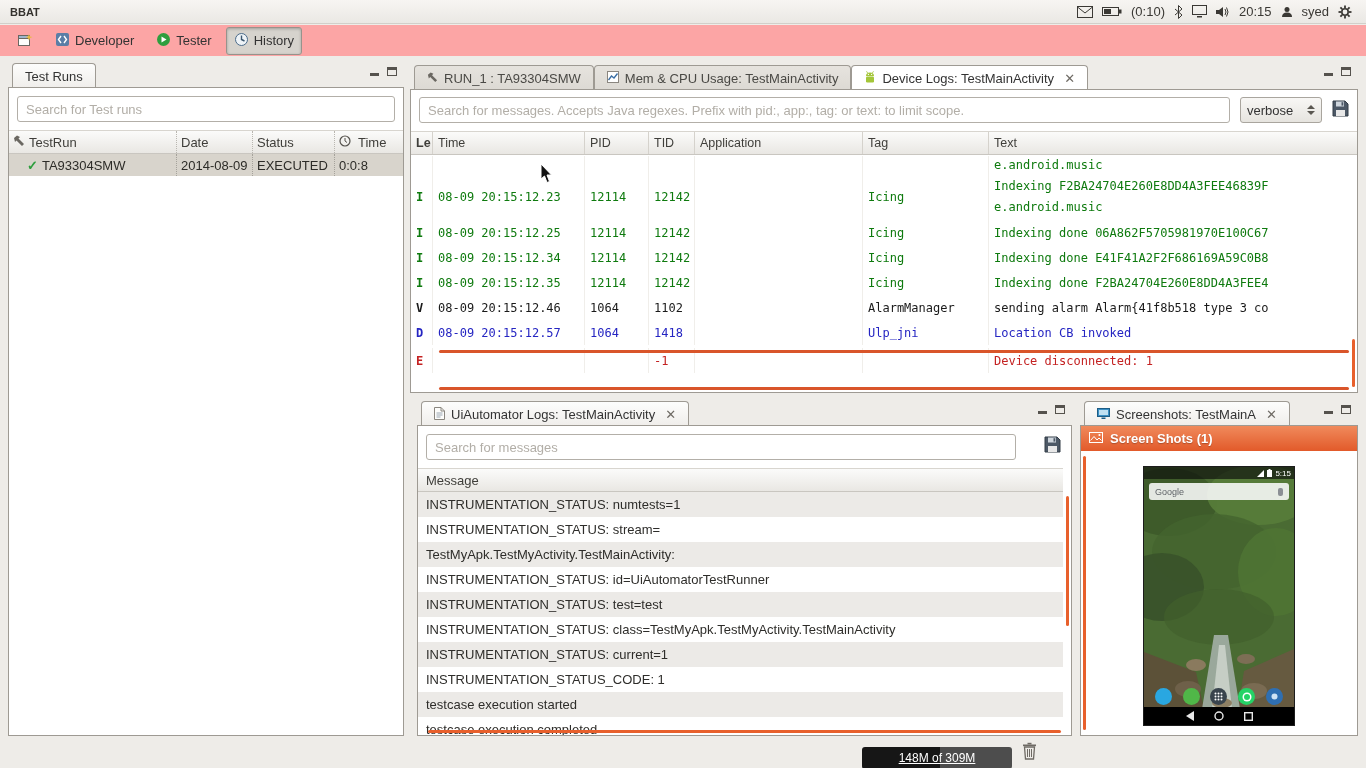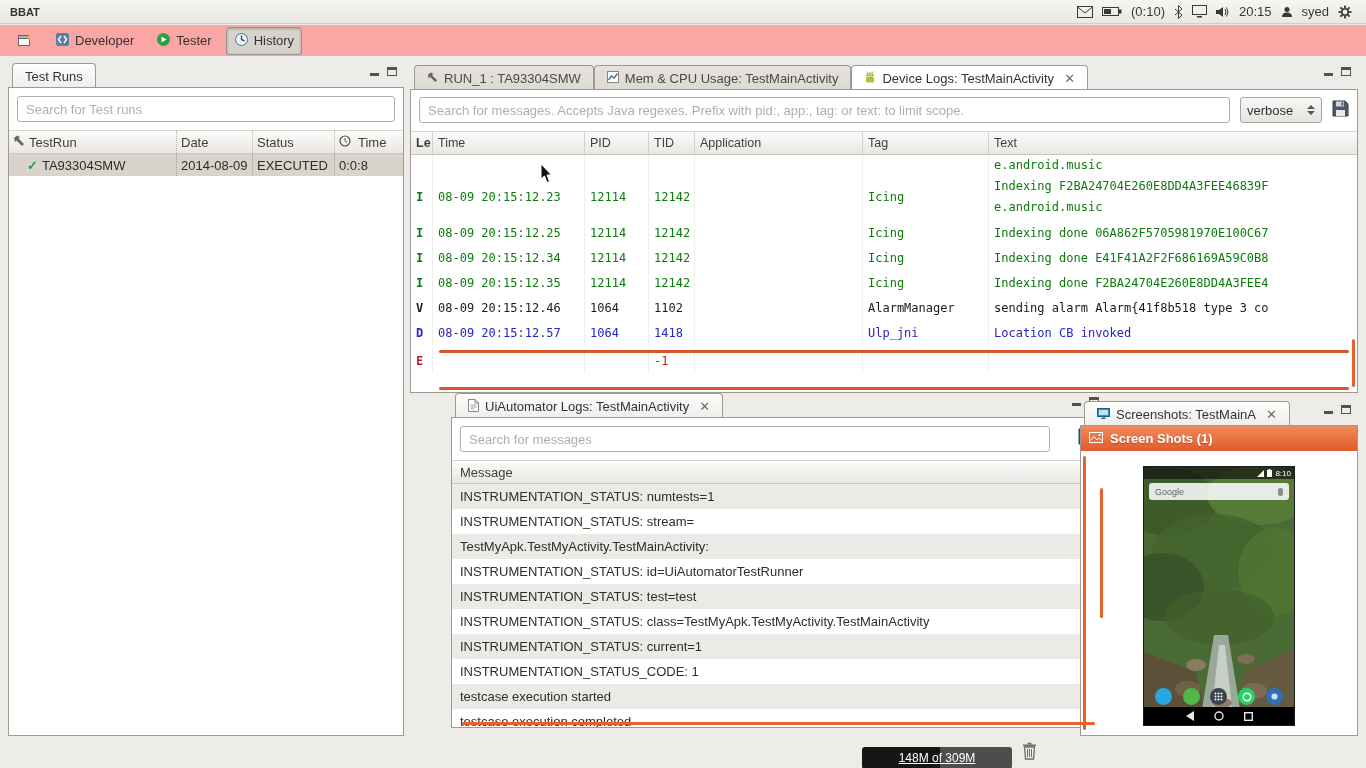--- a/index.html
+++ b/index.html
@@ -75,21 +75,21 @@
   .dl-body { position:absolute; top:25px; left:0; right:0; bottom:0; overflow:hidden; }
   .dlr { display:flex; align-items:center; height:25px; font-family:"DejaVu Sans Mono",monospace; font-size:12px; white-space:nowrap; }
   .dlr > div { padding:0 5px; height:100%; display:flex; align-items:center; overflow:hidden; border-right:1px solid #f0eeea; }
   .dlr.partial { height:17px; }
   .dlr.tall { height:47px; }
   .dlr.tall .c6 { display:block; line-height:21px; padding-top:3px; }
   .lvI { color:#0e7a0e; } .lvV { color:#1a1a1a; } .lvD { color:#2525c2; } .lvE { color:#c42222; }
   .hsep { position:absolute; left:28px; right:8px; height:3px; background:#d9552a; border-radius:2px; }
 
   
-  #uiauto { left:417px; top:390px; width:655px; height:338px;margin-left:34px; }
+  #uiauto { left:417px; top:398px; width:655px; height:338px; }
   #uiauto .panel-body { top:27px; }
   #uiauto .searchbox { position:absolute; left:8px; top:8px; width:590px; }
   .ua-save { position:absolute; right:10px; top:10px; }
   .ua-table { position:absolute; left:0; top:42px; right:8px; bottom:0; overflow:hidden; }
   .ua-head { display:flex; height:24px; background:linear-gradient(#fbfbfa,#e9e7e3);
     border-top:1px solid #d8d5cf; border-bottom:1px solid #c9c6c0; align-items:center; color:#3f3e3a; padding-left:8px; }
   .ua-row { height:25px; line-height:25px; padding-left:8px; font-size:13px; color:#2e2d2a; white-space:nowrap; overflow:hidden; }
   .ua-row:nth-child(even) { background:#eceae7; }
 
   
@@ -422,20 +422,21 @@
           <div class="c6">Location CB invoked</div>
         </div>
         <div class="hsep" style="top:194px;"></div>
         <div class="dlr lvE" style="margin-top:3px;">
           <div class="c0">E</div>
             <div class="c1"></div>
           <div class="c2"></div>
             <div class="c3">-1</div>
           <div class="c4"></div>
             <div class="c5"></div>
+          <div class="c6">Device disconnected: 1</div>
         </div>
         <div class="hsep" style="bottom:2px;"></div>
       </div>
     </div>
     <div class="sb" style="right:2px; bottom:5px; width:3px; height:48px;"></div>
   </div>
 </div>
 
 <div class="panel" id="uiauto">
   <div class="tabbar">
@@ -534,21 +535,21 @@
         <ellipse cx="78" cy="236" rx="10" ry="5" fill="#8d7f63"></ellipse>
       </svg>
       <div class="p-status">
         <svg width="7" height="7" viewBox="0 0 7 7">
             <path d="M0 7 L7 7 L7 0 Z" fill="#fff"></path>
           </svg>
         <svg width="5" height="8" viewBox="0 0 5 8">
             <rect x="0" y="1" width="5" height="7" fill="#fff"></rect>
             <rect x="1.5" y="0" width="2" height="1" fill="#fff"></rect>
           </svg>
-        <span>8:10</span>
+        <span>5:15</span>
       </div>
       <div class="p-google">
         <span class="glabel">Google</span>
         <span class="p-mic"></span>
       </div>
       <div class="p-dock">
         <span class="dock-ic" style="background:#29a7e1;"></span>
         <span class="dock-ic" style="background:#50b748;"></span>
         <span class="dock-ic" style="background:#39444d; display:flex; align-items:center; justify-content:center;">
           <svg width="9" height="9" viewBox="0 0 9 9">

